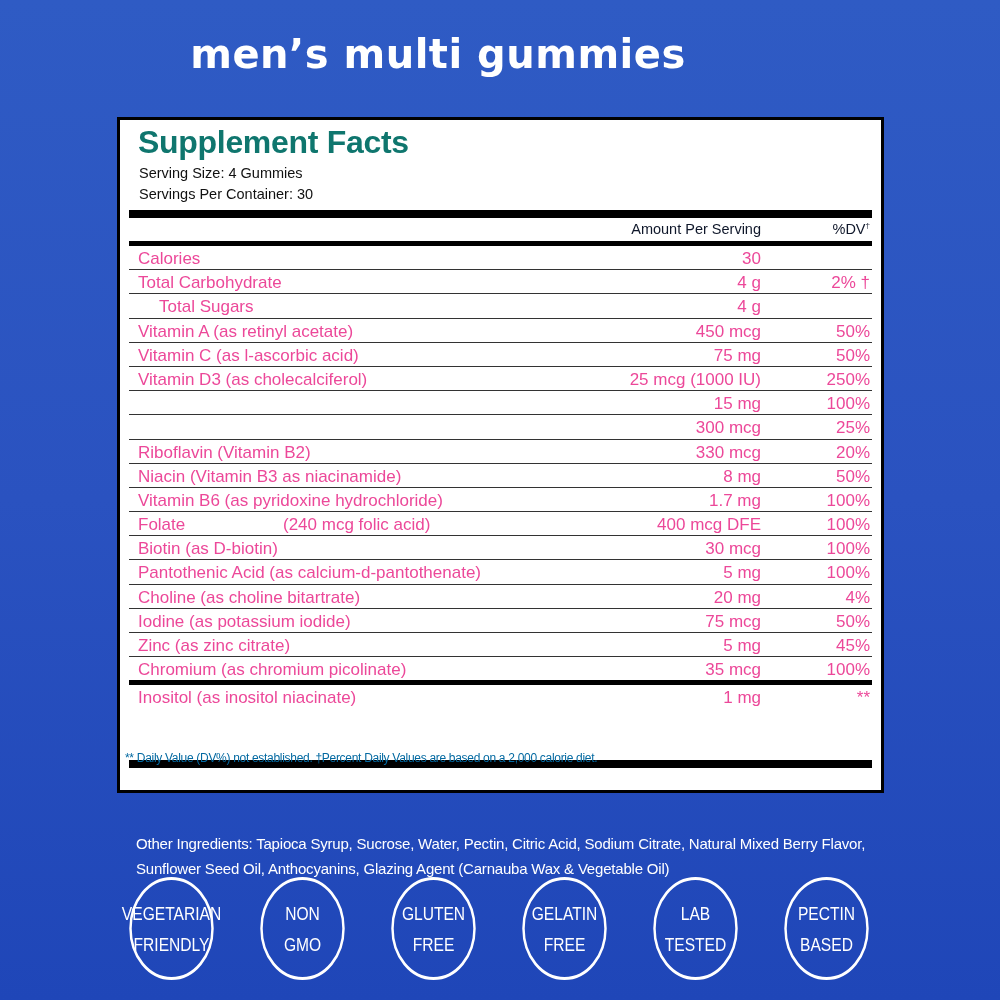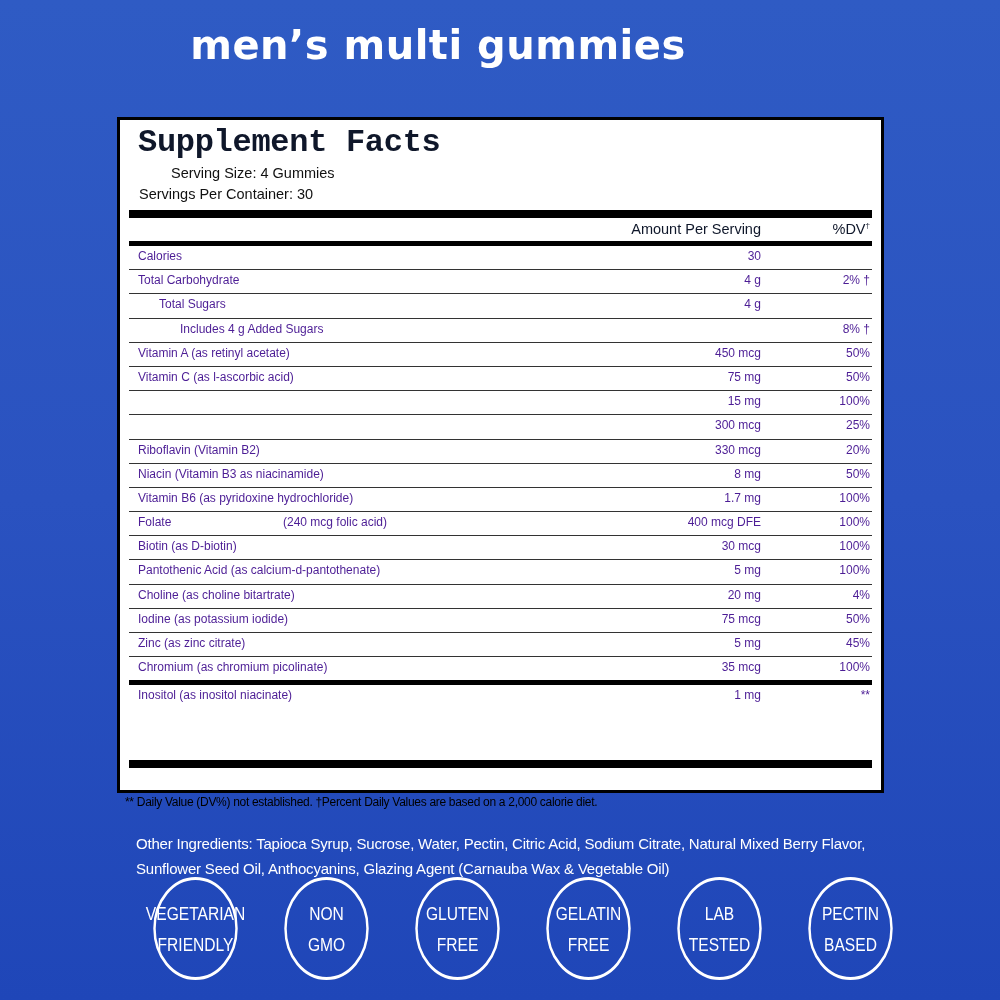--- a/index.html
+++ b/index.html
@@ -3,64 +3,64 @@
 <meta charset="utf-8">
 <style>
   html, body { margin:0; padding:0; }
   body {
     width:1000px; height:1000px; overflow:hidden;
     background: linear-gradient(180deg, #2f5bc4 0%, #2a52c0 50%, #1f46b8 100%);
     font-family: "Liberation Sans", sans-serif;
     position: relative;
   }
   .headline {
-    position:absolute; top:22px; left:0; width:876px; text-align:center;
+    position:absolute; top:31px; left:0; width:876px; text-align:center;
     color:#ffffff; font-family:"DejaVu Sans", sans-serif; font-weight:bold;
     font-size:40px; letter-spacing:0.5px;
   }
   .panel {
     position:absolute; left:117px; top:117px; width:767px; height:676px;
     background:#ffffff; border:3px solid #000;
     box-sizing:border-box;
   }
   .sf-title {
     position:absolute; left:18px; top:4px; font-size:32px; font-weight:bold;
-    font-family:Liberation Mono, monospace; color:#0f172a; letter-spacing:-0.3px;
+    font-family:Liberation Sans, sans-serif; color:#0f766e; letter-spacing:-0.3px;
   }
   .serv { position:absolute; left:19px; font-size:14.5px; color:#111; }
-  .serv.s1 { top:45px;margin-left:32px; }
+  .serv.s1 { top:45px; }
   .serv.s2 { top:66px; }
   .bar-thick { position:absolute; left:9px; right:9px; height:8px; background:#000; }
   .bar-med { position:absolute; left:9px; right:9px; height:5px; background:#000; }
   .hdr { position:absolute; top:100px; left:9px; right:9px; height:20px; font-size:14.5px; color:#0f172a; }
   .hdr .amt { position:absolute; right:111px; top:1px; }
   .hdr .dv { position:absolute; right:2px; top:1px; }
   sup { font-size:8px; vertical-align: super; }
   .rows { position:absolute; left:9px; right:9px; top:126px; }
   .row {
     position:relative; height:23.2px; border-bottom:1.3px solid #333;
-    font-size:12px; color:#4c1d95;
+    font-size:17px; color:#ec4899;
   }
   .row .name { position:absolute; left:9px; top:3px; white-space:nowrap; }
   .row .name.i1 { left:30px; }
   .row .name.i2 { left:51px; }
   .row .sub { position:absolute; left:154px; top:3px; white-space:nowrap; }
   .row .amount { position:absolute; right:111px; top:3px; white-space:nowrap; }
   .row .pct { position:absolute; right:2px; top:3px; white-space:nowrap; }
   .row.last { border-bottom:none; }
   .row.inositol { height:24px; border-bottom:none; }
   .foot {
-    position:absolute; left:5px; top:675px; font-size:12px; color:#000000;
+    position:absolute; left:5px; top:631px; font-size:12px; color:#0369a1;
     font-family:"Liberation Sans", sans-serif; white-space:nowrap; letter-spacing:-0.3px;
   }
   .other {
     position:absolute; left:136px; top:831px; width:740px; color:#ffffff;
     font-size:15px; line-height:25px; letter-spacing:-0.2px;
   }
-  .badges { position:absolute; left:120px; top:877px; width:760px; height:110px;margin-left:24px; }
+  .badges { position:absolute; left:120px; top:877px; width:760px; height:110px; }
   .badge {
     position:absolute; top:0; width:103px; height:103px; border:3px solid #fff;
     border-radius:50%; box-sizing:border-box; color:#fff; text-align:center;
     display:flex; flex-direction:column; justify-content:center; align-items:center;
     font-family:"Liberation Sans", sans-serif; font-size:19px; line-height:31px;
     transform: scaleX(0.82);
   }
 </style>
 </head>
 <body>
@@ -89,33 +89,33 @@
         <span class="name">Total Carbohydrate</span>
         <span class="amount">4 g</span>
         <span class="pct">2% †</span>
       </div>
       <div class="row">
         <span class="name i1">Total Sugars</span>
         <span class="amount">4 g</span>
         <span class="pct"></span>
       </div>
       <div class="row">
-        <span class="name i2">Includes 4 g Added Sugars</span>
-        <span class="amount"></span>
-        <span class="pct">8% †</span>
-      </div>
-      <div class="row">
         <span class="name">Vitamin A (as retinyl acetate)</span>
         <span class="amount">450 mcg</span>
         <span class="pct">50%</span>
       </div>
       <div class="row">
         <span class="name">Vitamin C (as l-ascorbic acid)</span>
         <span class="amount">75 mg</span>
         <span class="pct">50%</span>
+      </div>
+      <div class="row">
+        <span class="name">Vitamin D3 (as cholecalciferol)</span>
+        <span class="amount">25 mcg (1000 IU)</span>
+        <span class="pct">250%</span>
       </div>
       <div class="row">
         <span class="amount">15 mg</span>
         <span class="pct">100%</span>
       </div>
       <div class="row">
         <span class="amount">300 mcg</span>
         <span class="pct">25%</span>
       </div>
       <div class="row">

